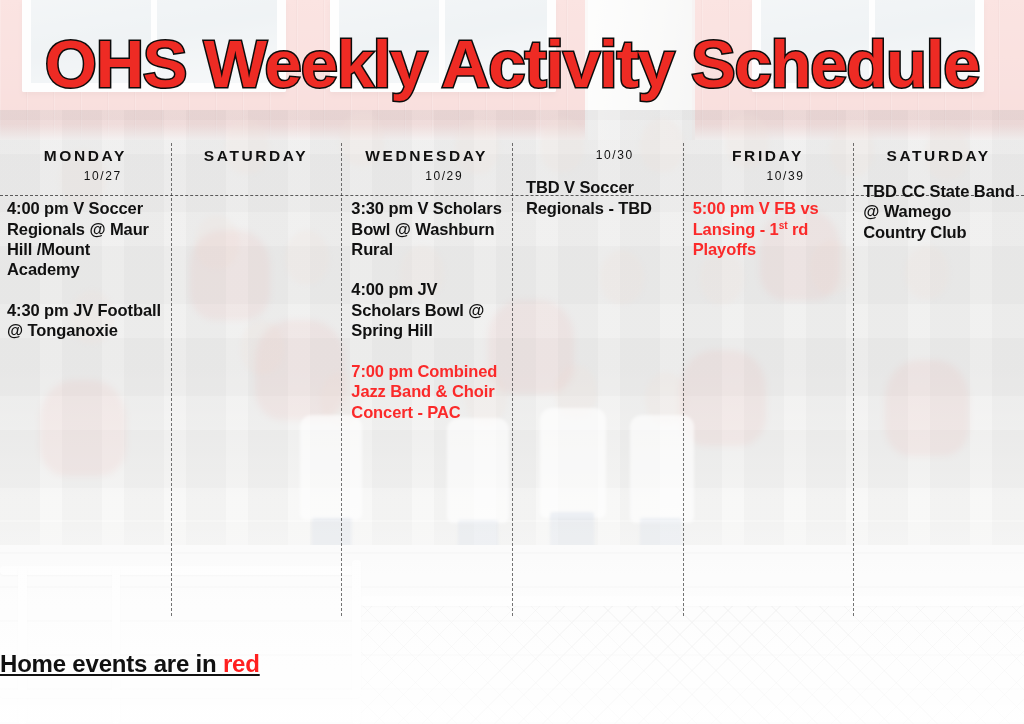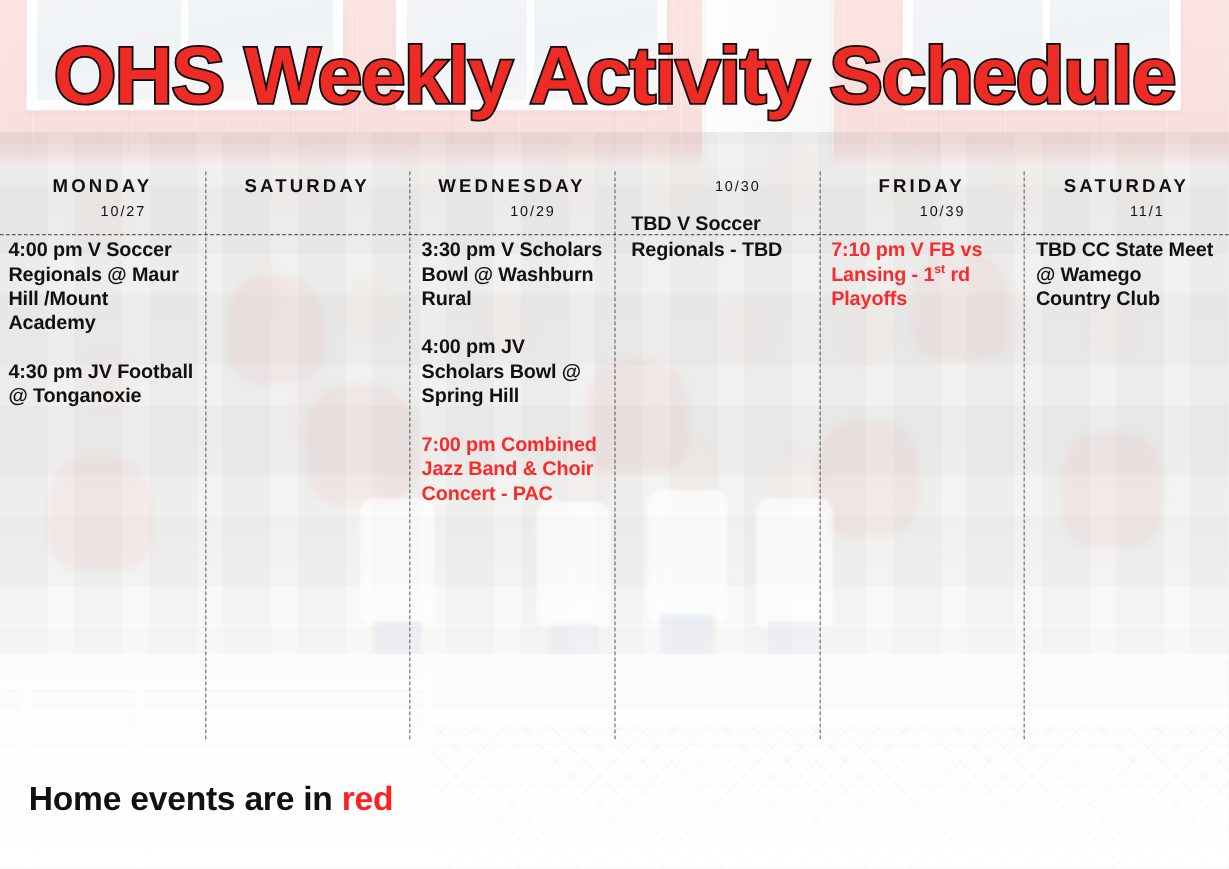--- a/index.html
+++ b/index.html
@@ -183,23 +183,24 @@
   .event sup { font-size: 0.62em; vertical-align: super; line-height: 0; }
 
   
   .col-mon .events { padding-left: 7px; }
   .col-wed .events { padding-left: 10px; }
   .col-thu .events { padding-left: 14px; }
   .col-fri .events { padding-left: 10px; }
   .col-sat .events { padding-left: 10px; }
 
   .footer {
-    position: absolute; left: 24px; top: 650px;
-    font-size: 28px; font-weight: 700; color: #111;
+    position: absolute; left: 0; top: 650px;
+    font-size: 24px; font-weight: 700; color: #111;
     letter-spacing: -0.2px;
+    text-decoration: underline;
   }
   .footer .red-word { color: #ff1f1f; }
 </style>
 </head>
 <body>
 
 <div id="poster">
 
   <div class="bg-layer">
     <div class="bg-wall"></div>
@@ -325,31 +326,30 @@
           <div class="event">TBD V Soccer Regionals - TBD</div>
         </div>
       </div>
 
       <div class="col col-fri">
         <div class="day-head">
           <div class="day-name">FRIDAY</div>
           <div class="day-date">10/39</div>
         </div>
         <div class="events">
-          <div class="event red"><span>7:10 pm V FB vs Lansing - 1</span><sup>st</sup><span> rd Playoffs</span></div>
+          <div class="event red"><span>5:00 pm V FB vs Lansing - 1</span><sup>st</sup><span> rd Playoffs</span></div>
         </div>
       </div>
 
       <div class="col col-sat">
         <div class="day-head">
           <div class="day-name">SATURDAY</div>
-          <div class="day-date">11/1</div>
-        </div>
-        <div class="events">
-          <div class="event">TBD CC State Meet @ Wamego Country Club</div>
+        </div>
+        <div class="events">
+          <div class="event">TBD CC State Band @ Wamego Country Club</div>
         </div>
       </div>
 
     </div>
 
     <div class="footer"><span>Home events are in </span><span class="red-word">red</span></div>
 
   </div>
 </div>
 

